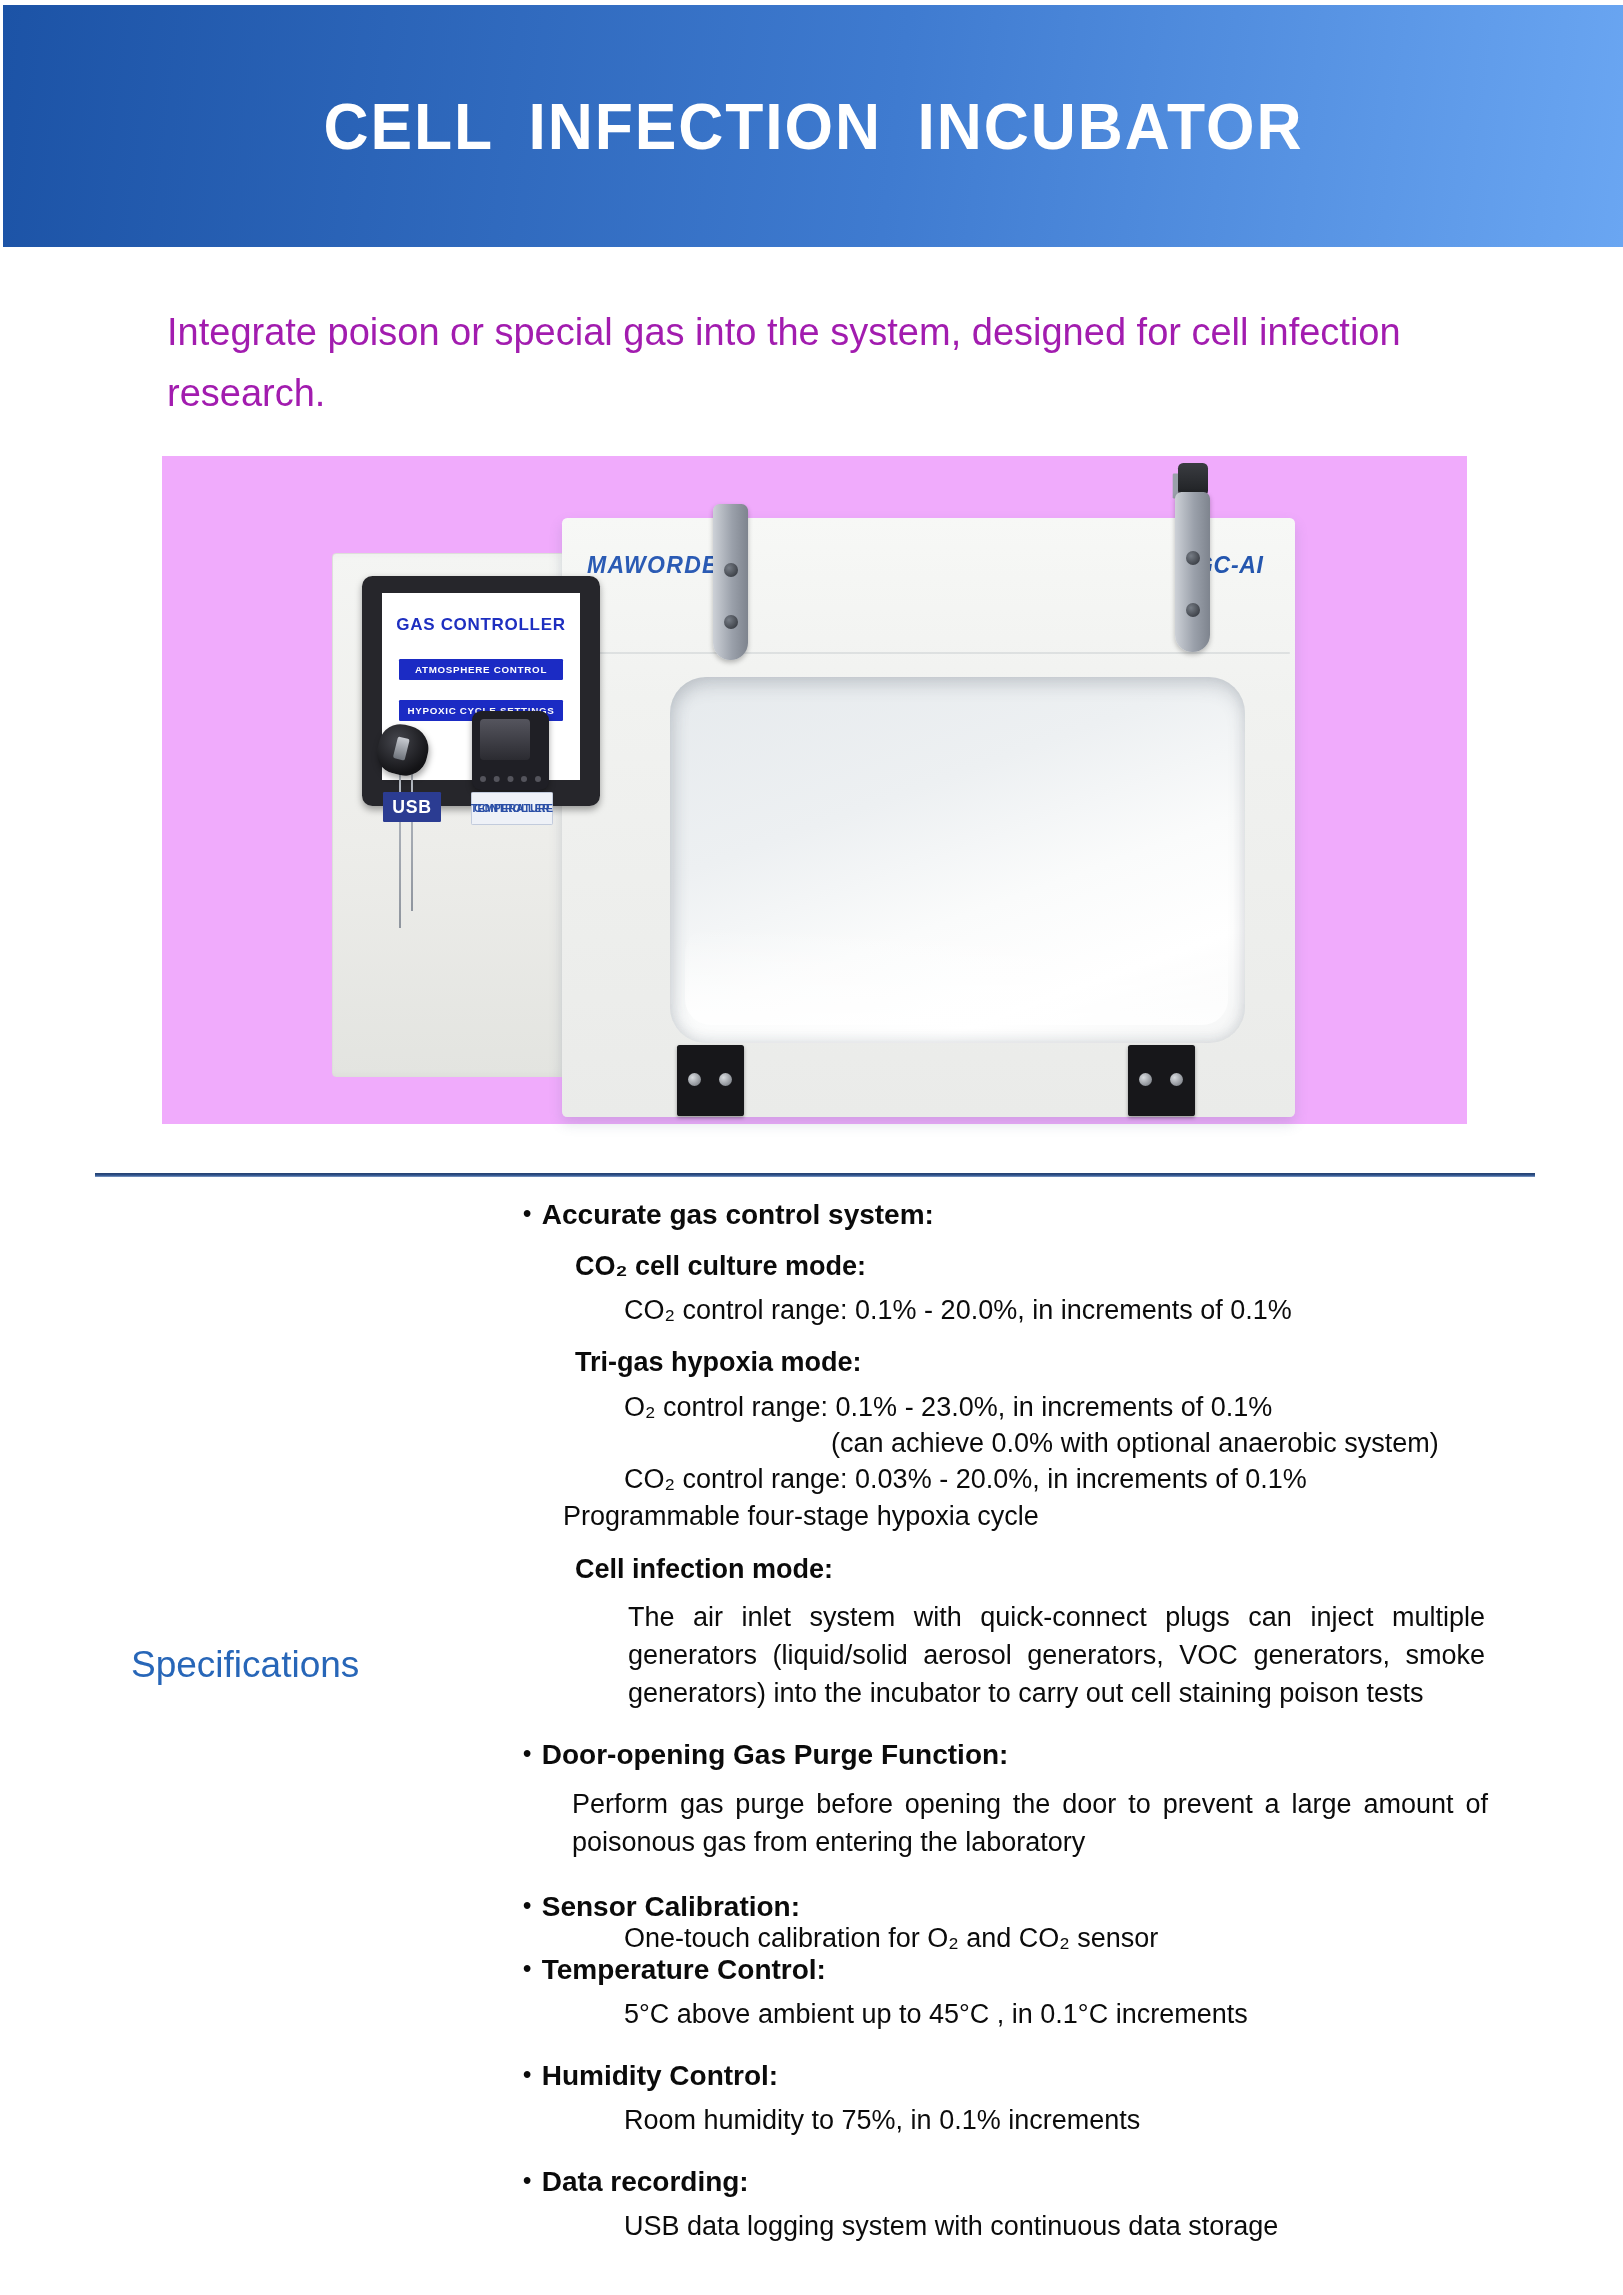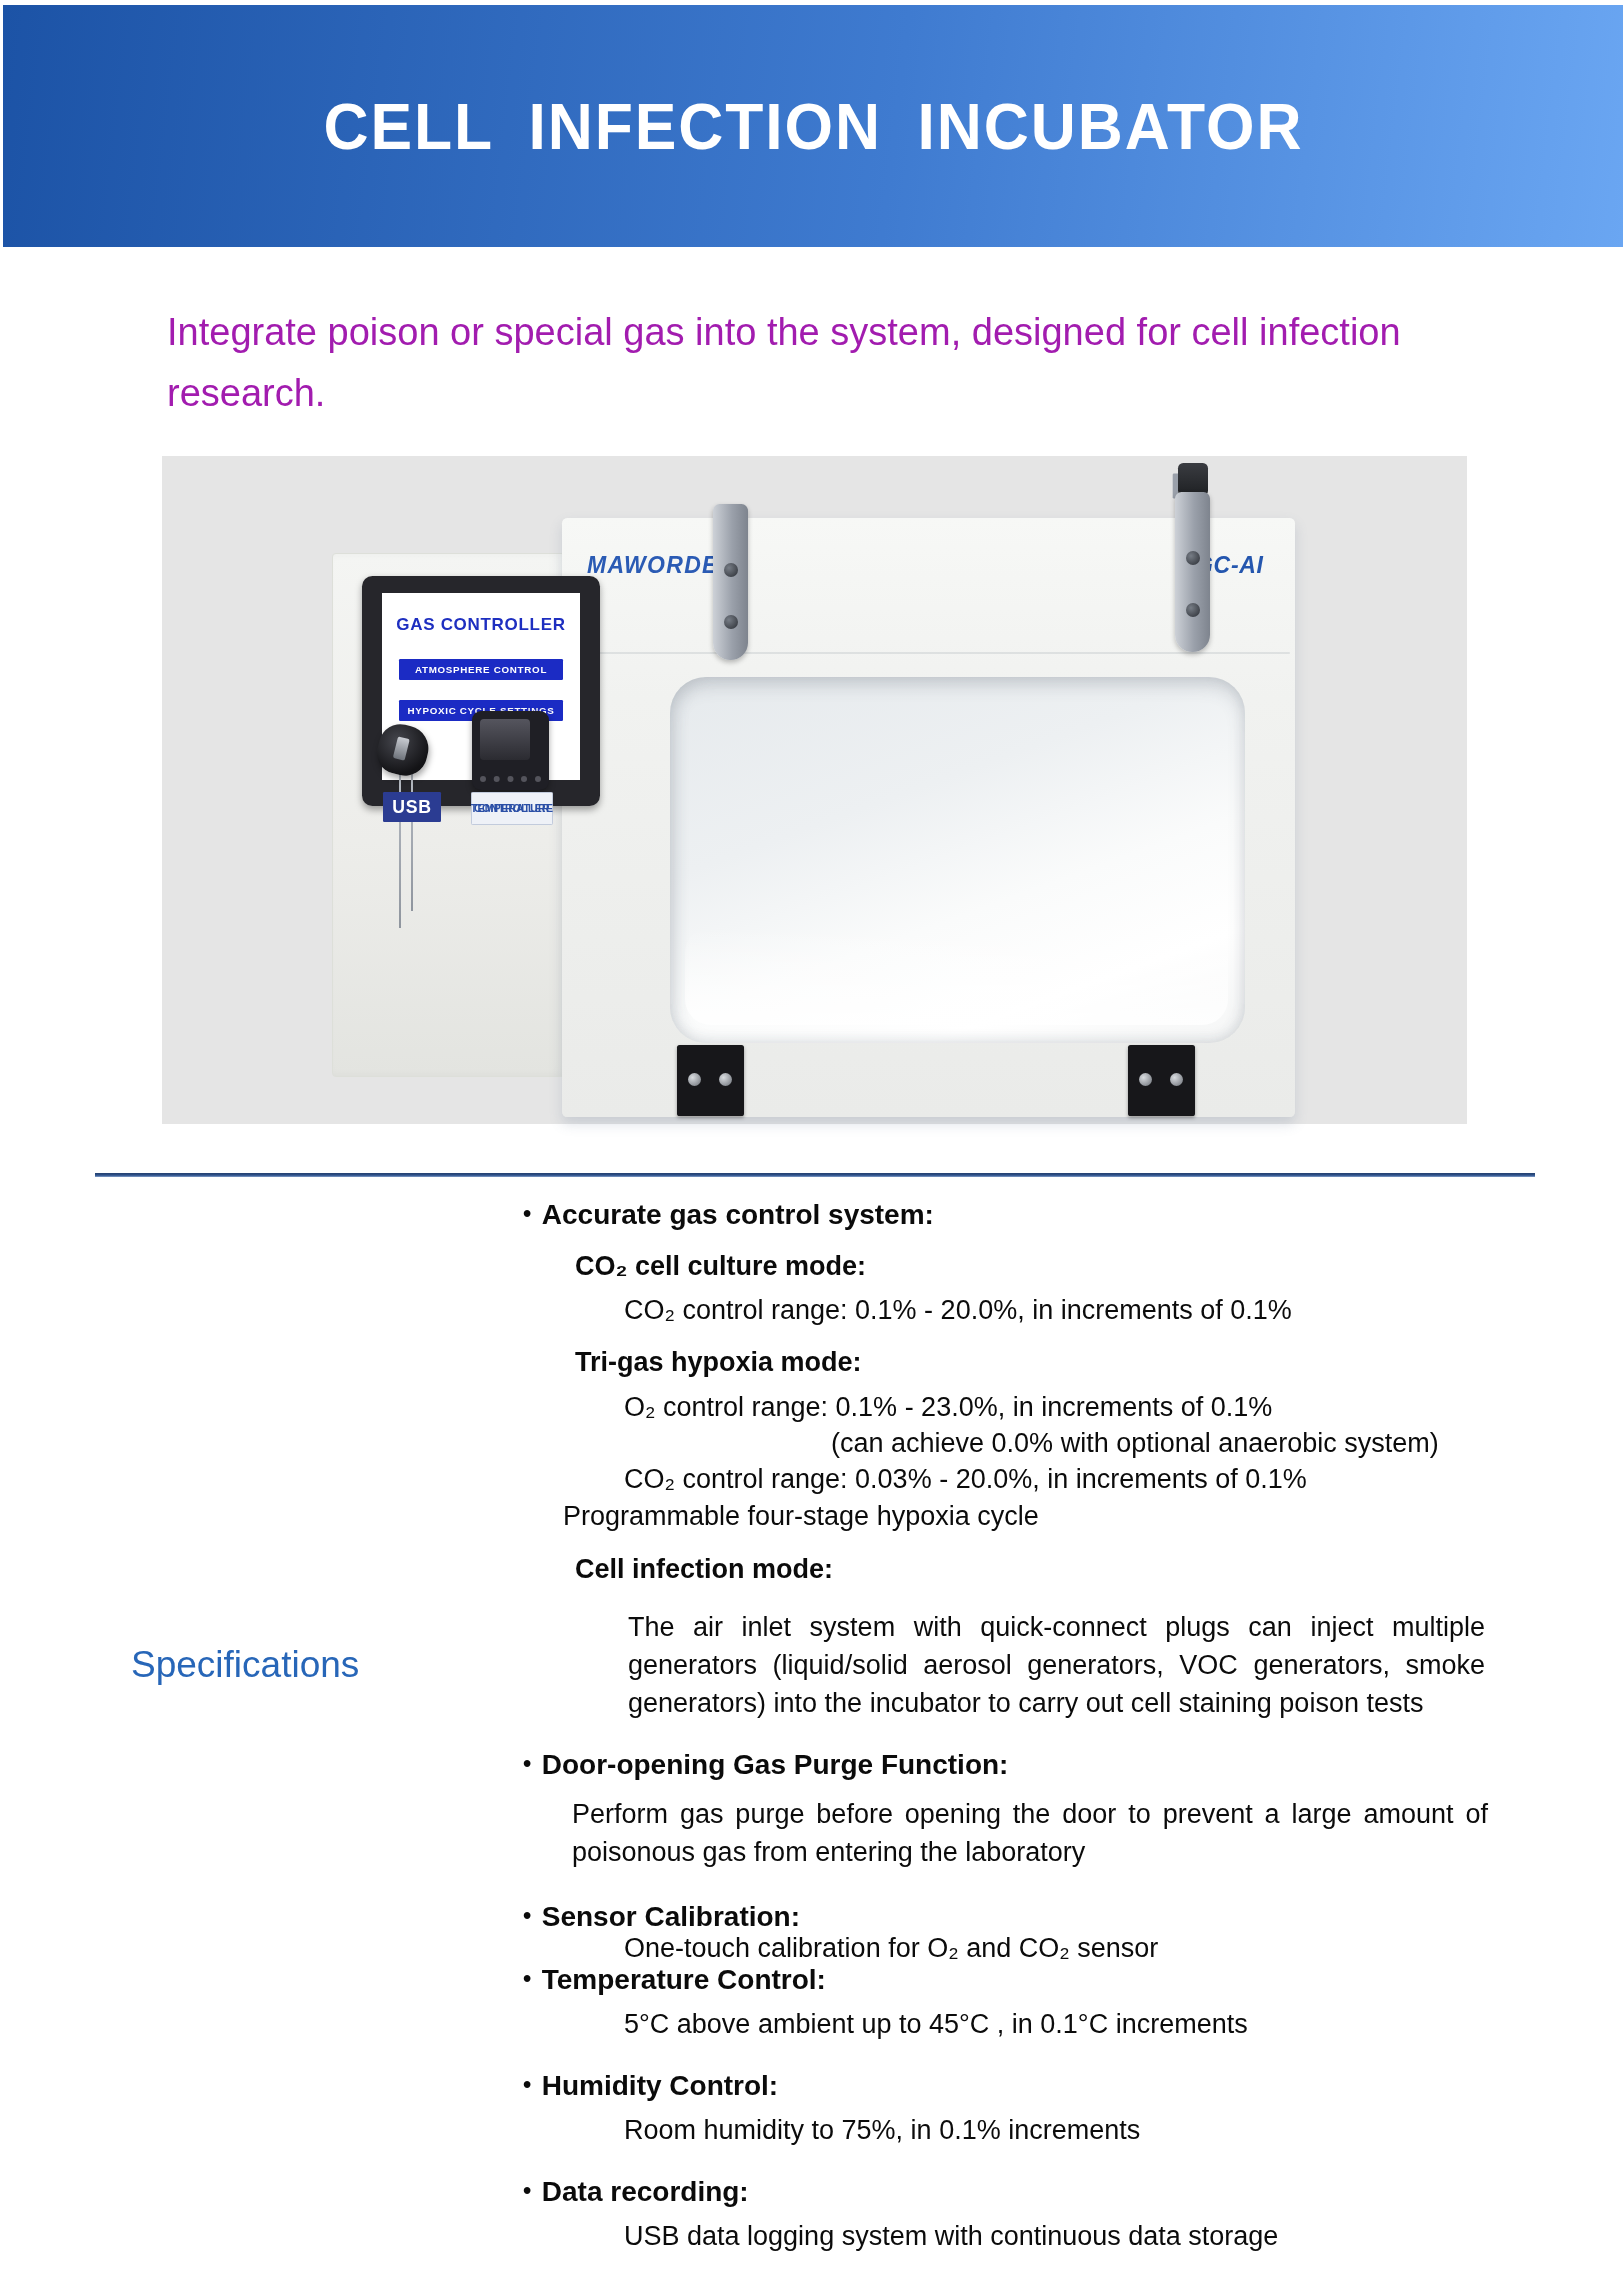--- a/index.html
+++ b/index.html
@@ -11,21 +11,21 @@
           background:linear-gradient(97deg,#1c53a6 0%,#3f7bd0 55%,#6aa6f2 100%);
           display:flex;align-items:center;justify-content:center;}
   .banner-title{color:#ffffff;font-size:65px;font-weight:700;letter-spacing:2px;word-spacing:17px;
                 transform:scaleX(.96);white-space:nowrap;}
 
   
   .tagline{position:absolute;left:167px;top:302px;width:1302px;
            font-size:38px;line-height:1.6;color:#a21caf;}
 
   
-  .figure{position:absolute;left:162px;top:456px;width:1305px;height:668px;background:#e5e5e5;}
+  .figure{position:absolute;left:162px;top:456px;width:1305px;height:668px;background:#f0abfc;}
   .figure *{position:absolute;}
 
   .left-panel{left:170px;top:97px;width:234px;height:522px;
               background:linear-gradient(180deg,#f4f5f3 0%,#ededea 55%,#e3e4e0 100%);
               border:0.7px solid #dddfd9;border-radius:3.9px 0 0 3.9px;
               box-shadow:inset -5.2px 0 9.2px rgba(0,0,0,.04);}
   .main-body{left:400px;top:62px;width:733px;height:599px;
              background:linear-gradient(180deg,#f7f8f6 0%,#f1f2f0 30%,#eaebe9 100%);
              border-radius:5.2px;box-shadow:0 6.5px 13px rgba(90,110,140,.20);}
   .lid-line{left:406px;top:196px;width:722px;height:2px;background:rgba(160,168,175,.25);border-radius:1.3px;}
@@ -178,21 +178,21 @@
   <div class="spec-col">
     <div class="s-bullet" style="margin-top:0;"><span class="blt">•</span><span>Accurate gas control system:</span></div>
     <div class="s-subhead" style="margin-top:19.6px;">CO₂ cell culture mode:</div>
     <div class="s-body" style="margin-top:13px;">CO₂ control range: 0.1% - 20.0%, in increments of 0.1%</div>
     <div class="s-subhead" style="margin-top:21px;">Tri-gas hypoxia mode:</div>
     <div class="s-body" style="margin-top:14.4px;">O₂ control range: 0.1% - 23.0%, in increments of 0.1%</div>
     <div class="s-body-r" style="margin-top:5.2px;">(can achieve 0.0% with optional anaerobic system)</div>
     <div class="s-body" style="margin-top:5.2px;">CO₂ control range: 0.03% - 20.0%, in increments of 0.1%</div>
     <div class="s-body" style="margin-top:5.2px;margin-left:40px;">Programmable four-stage hypoxia cycle</div>
     <div class="s-subhead" style="margin-top:22px;">Cell infection mode:</div>
-    <div class="s-para" style="margin-top:23px;">The air inlet system with quick-connect plugs can inject multiple generators (liquid/solid aerosol generators, VOC generators, smoke generators) into the incubator to carry out cell staining poison tests</div>
+    <div class="s-para" style="margin-top:13px;">The air inlet system with quick-connect plugs can inject multiple generators (liquid/solid aerosol generators, VOC generators, smoke generators) into the incubator to carry out cell staining poison tests</div>
     <div class="s-bullet" style="margin-top:26px;"><span class="blt">•</span><span>Door-opening Gas Purge Function:</span></div>
     <div class="s-para2" style="margin-top:14.4px;">Perform gas purge before opening the door to prevent a large amount of poisonous gas from entering the laboratory</div>
     <div class="s-bullet" style="margin-top:29px;"><span class="blt">•</span><span>Sensor Calibration:</span></div>
     <div class="s-body" style="">One-touch calibration for O₂ and CO₂ sensor</div>
     <div class="s-bullet" style=""><span class="blt">•</span><span>Temperature Control:</span></div>
     <div class="s-body" style="margin-top:13px;">5°C above ambient up to 45°C , in 0.1°C increments</div>
     <div class="s-bullet" style="margin-top:30px;"><span class="blt">•</span><span>Humidity Control:</span></div>
     <div class="s-body" style="margin-top:13px;">Room humidity to 75%, in 0.1% increments</div>
     <div class="s-bullet" style="margin-top:30px;"><span class="blt">•</span><span>Data recording:</span></div>
     <div class="s-body" style="margin-top:13px;">USB data logging system with continuous data storage</div>

